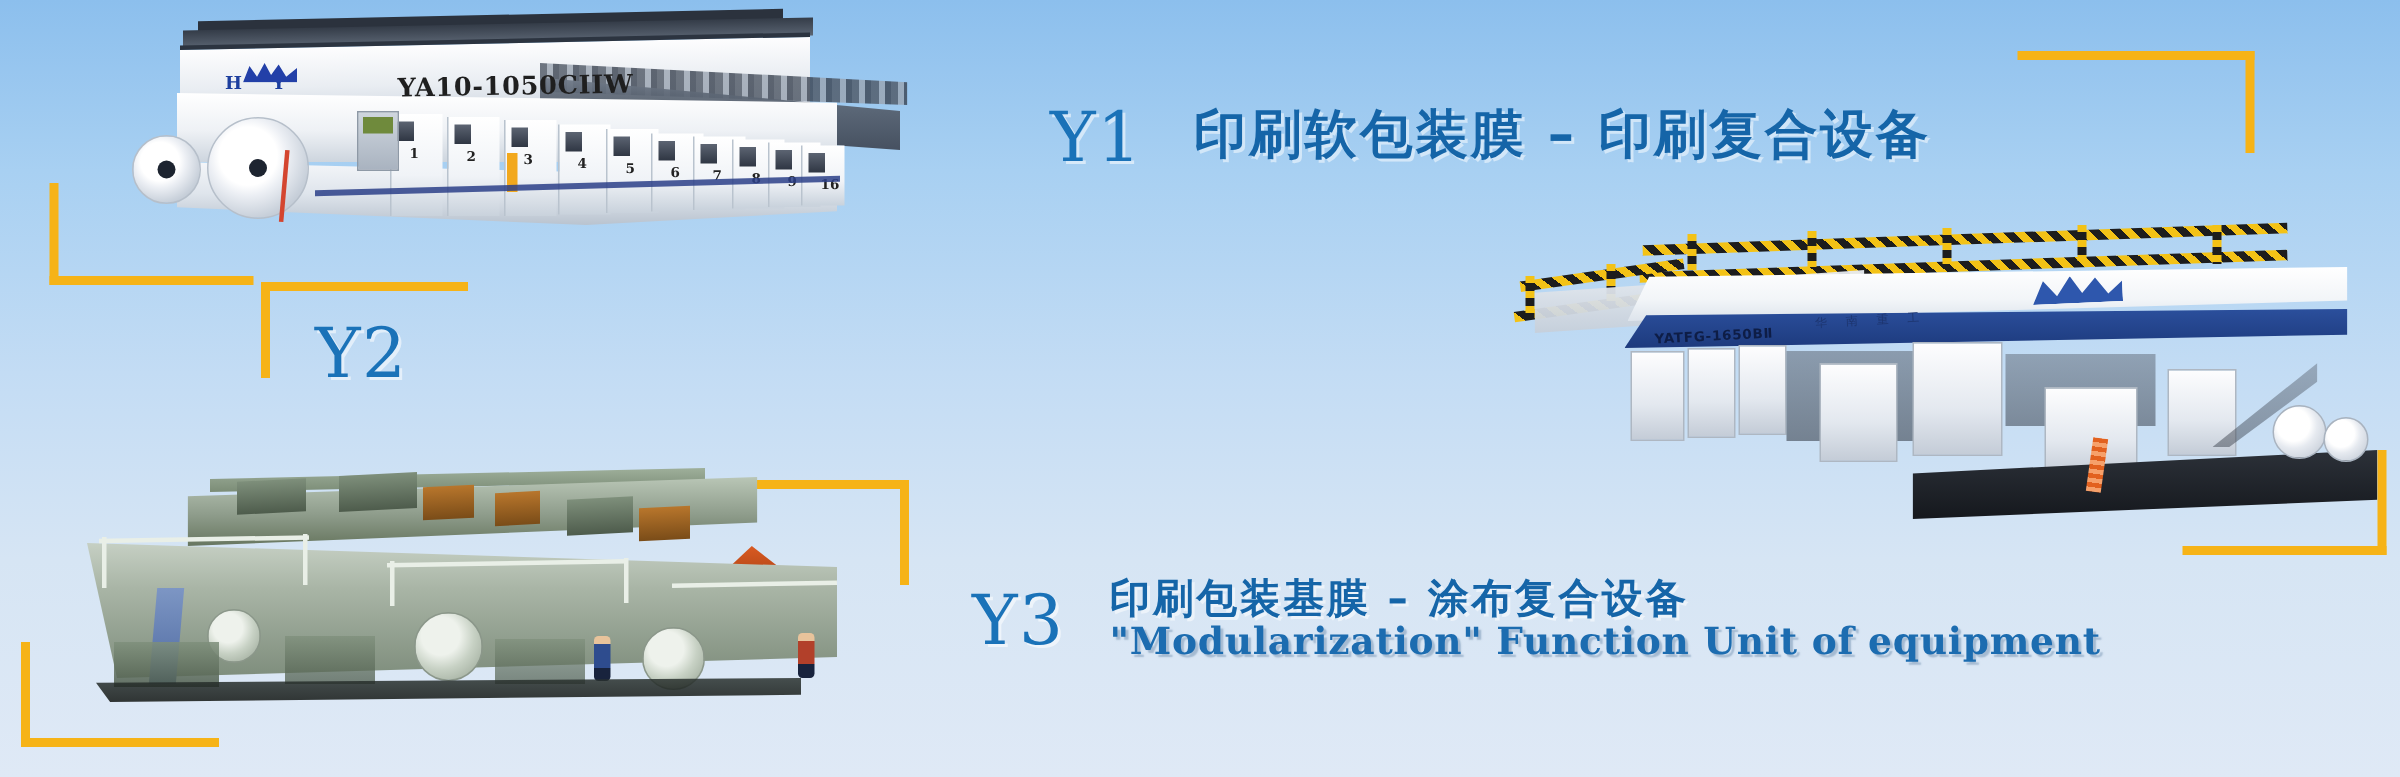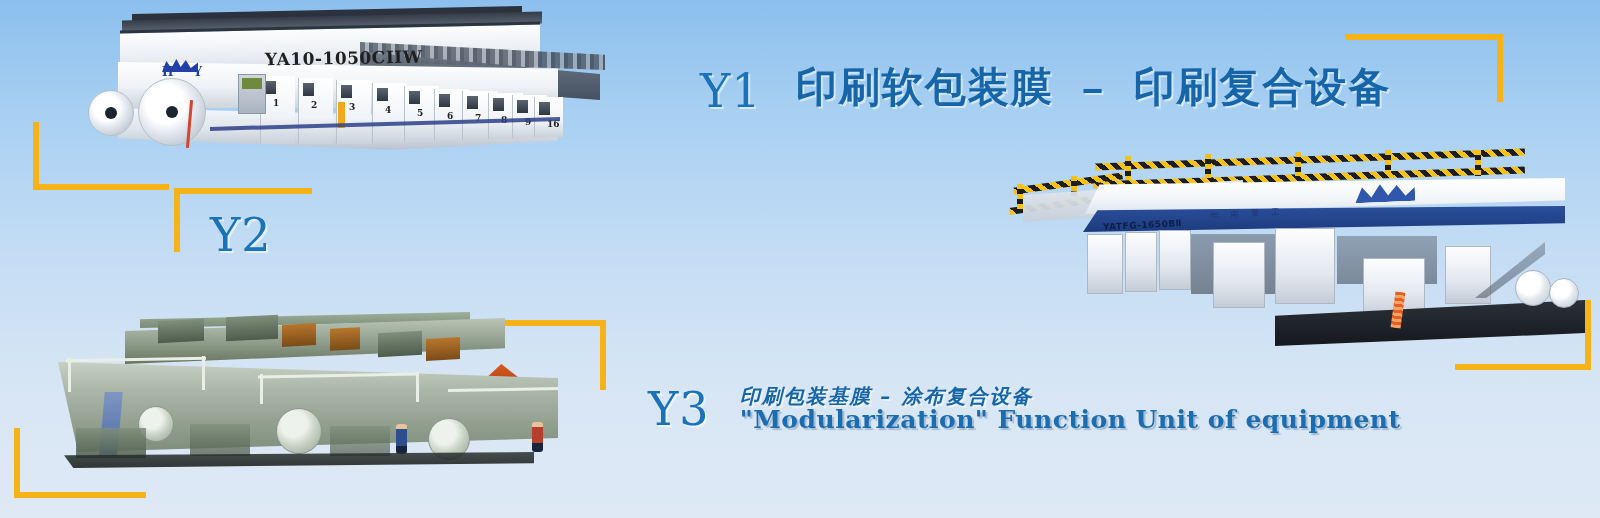--- a/index.html
+++ b/index.html
@@ -55,21 +55,21 @@
     background:linear-gradient(180deg,#ffffff,#eef1f5 55%,#cdd5de);
     clip-path:polygon(0 0,100% 14%,100% 100%,0 100%);}
   #m1 .tail{position:absolute;left:300px;top:34px;width:240px;height:62px;
     background:linear-gradient(180deg,#8f99a7,#5d6775 40%,#3e4654);
     clip-path:polygon(0 22%,100% 58%,100% 100%,0 72%);opacity:.92;}
   #m1 .tail2{position:absolute;left:300px;top:26px;width:245px;height:40px;
     background:repeating-linear-gradient(90deg,#4d5663 0 5px,#9aa4b1 5px 9px,#394250 9px 13px);
     clip-path:polygon(0 30%,100% 62%,100% 100%,0 78%);opacity:.8;}
   #m1 .logo{position:absolute;left:90px;top:44px;width:60px;height:22px;
     color:#1d3f9e;font-size:12px;font-weight:bold;
-    font-family:"DejaVu Serif",serif;text-align:right;letter-spacing:8px;margin-top:17px;}
+    font-family:"DejaVu Serif",serif;text-align:left;letter-spacing:8px;}
   #m1 .logo:before{content:"";position:absolute;left:12px;top:-6px;width:36px;height:13px;
     background:#2340a8;
     clip-path:polygon(0 100%,12% 16%,26% 70%,40% 0,52% 62%,66% 8%,80% 70%,100% 26%,100% 100%);}
   #m1 .model{position:absolute;left:205px;top:44px;color:#1f1f1f;
     font-family:"DejaVu Serif",serif;font-weight:bold;font-size:17px;letter-spacing:.5px;
     transform:rotate(-1deg);}
   #m1 .unit{position:absolute;bottom:8px;width:34px;
     background:linear-gradient(180deg,#ffffff,#f0f3f7 60%,#c9d2dc);border-left:1px solid #b9c3ce;}
   #m1 .unit i{position:absolute;left:4px;top:5px;width:11px;height:13px;
     background:linear-gradient(180deg,#5c6472,#2f3643);display:block;}
@@ -308,29 +308,29 @@
     <div class="blk" style="left:160px;top:112px;width:60px;height:32px;opacity:.75;"></div>
     <div class="blk" style="left:300px;top:114px;width:60px;height:30px;opacity:.7;"></div>
     <div class="man" style="left:366px;top:112px;"></div>
     <div class="man" style="left:502px;top:110px;background:linear-gradient(180deg,#e8c39b 0 18%,#b2402a 18% 70%,#18233d 70% 100%);"></div>
     <div class="shadow"></div>
   </div>
 
   <div class="grp" style="left:700px;top:68px;">
     <div class="ylab" style="font-size:46px;margin-right:34px;">Y1</div>
     <div class="txtcol">
-      <div class="cn" style="font-size:41px;font-family:Liberation Mono, monospace;">印刷软包装膜 – 印刷复合设备</div>
+      <div class="cn" style="font-size:35px;">印刷软包装膜 – 印刷复合设备</div>
     </div>
   </div>
 
   <div class="grp" style="left:210px;top:212px;">
     <div class="ylab" style="font-size:46px;margin-right:28px;">Y2</div>
   </div>
 
   <div class="grp" style="left:648px;top:386px;">
     <div class="ylab" style="font-size:46px;margin-right:30px;">Y3</div>
     <div class="txtcol">
-      <div class="cn" style="font-size:20px;font-style:italic;">印刷包装基膜 –  涂布复合设备</div>
+      <div class="cn" style="font-size:27px;">印刷包装基膜 –  涂布复合设备</div>
       <div class="en" style="font-size:25px;margin-top:1px;">"Modularization" Function Unit of equipment</div>
     </div>
   </div>
 
 </div>
 
 </body></html>

